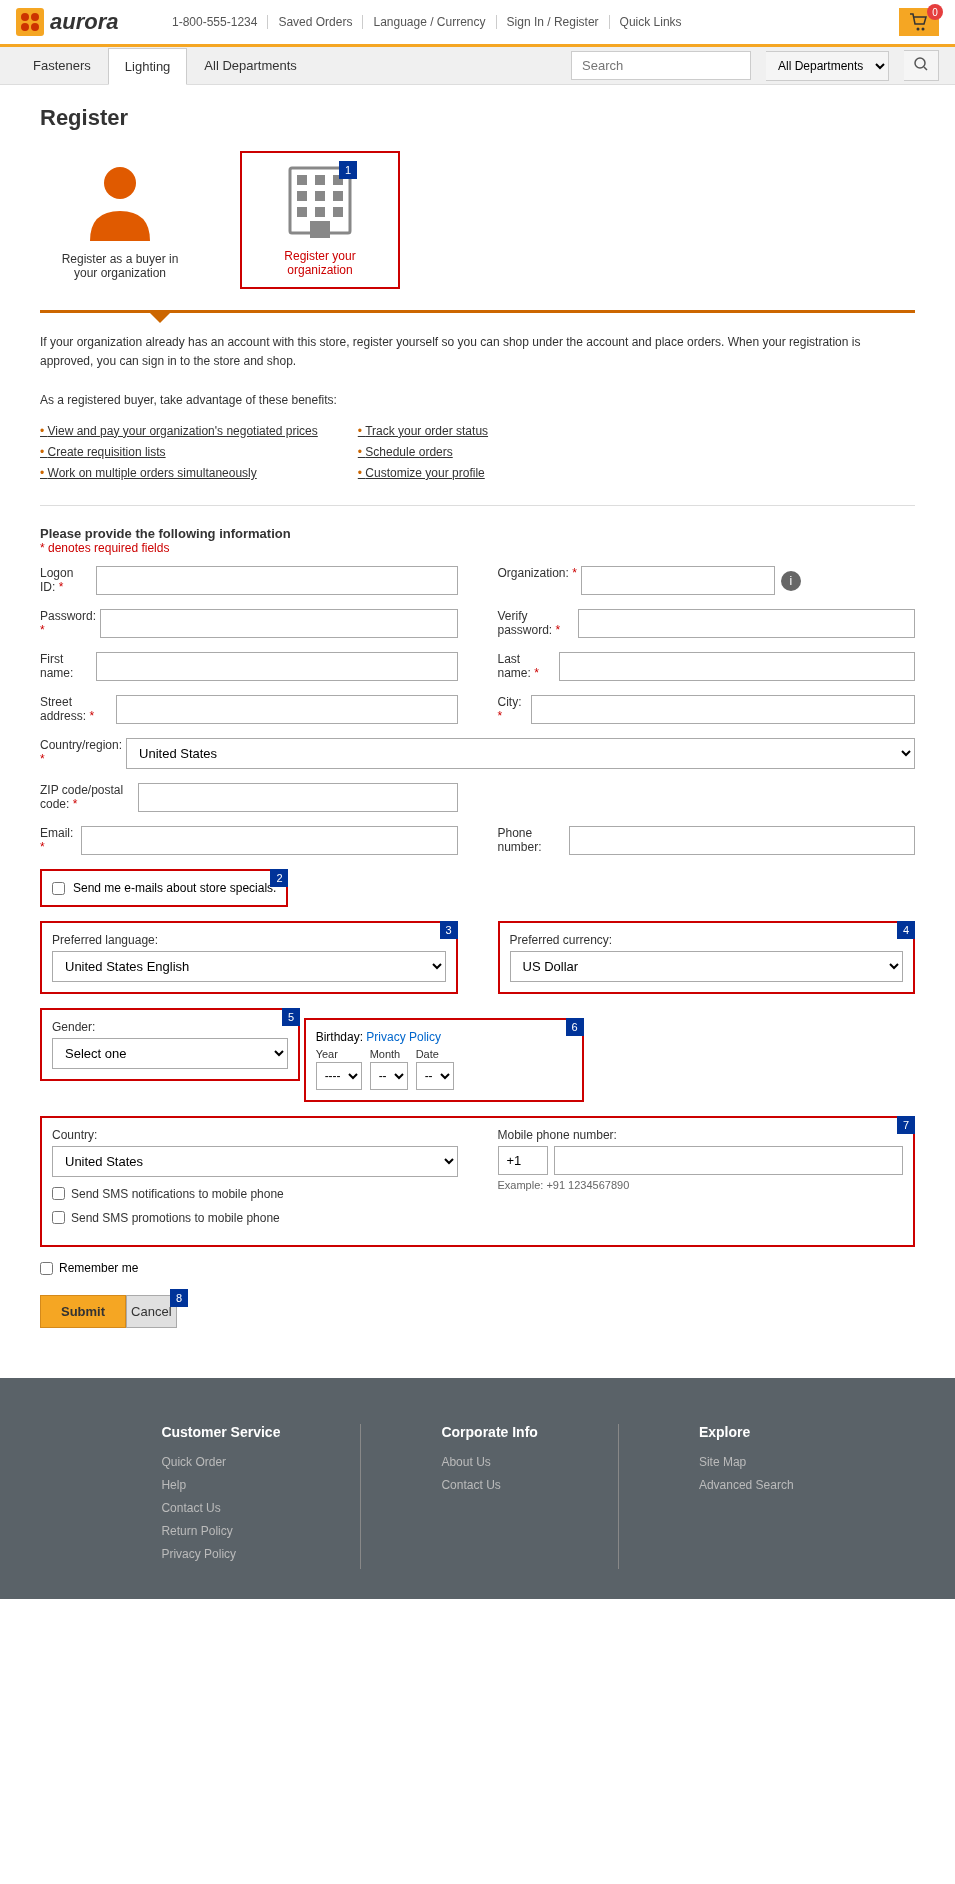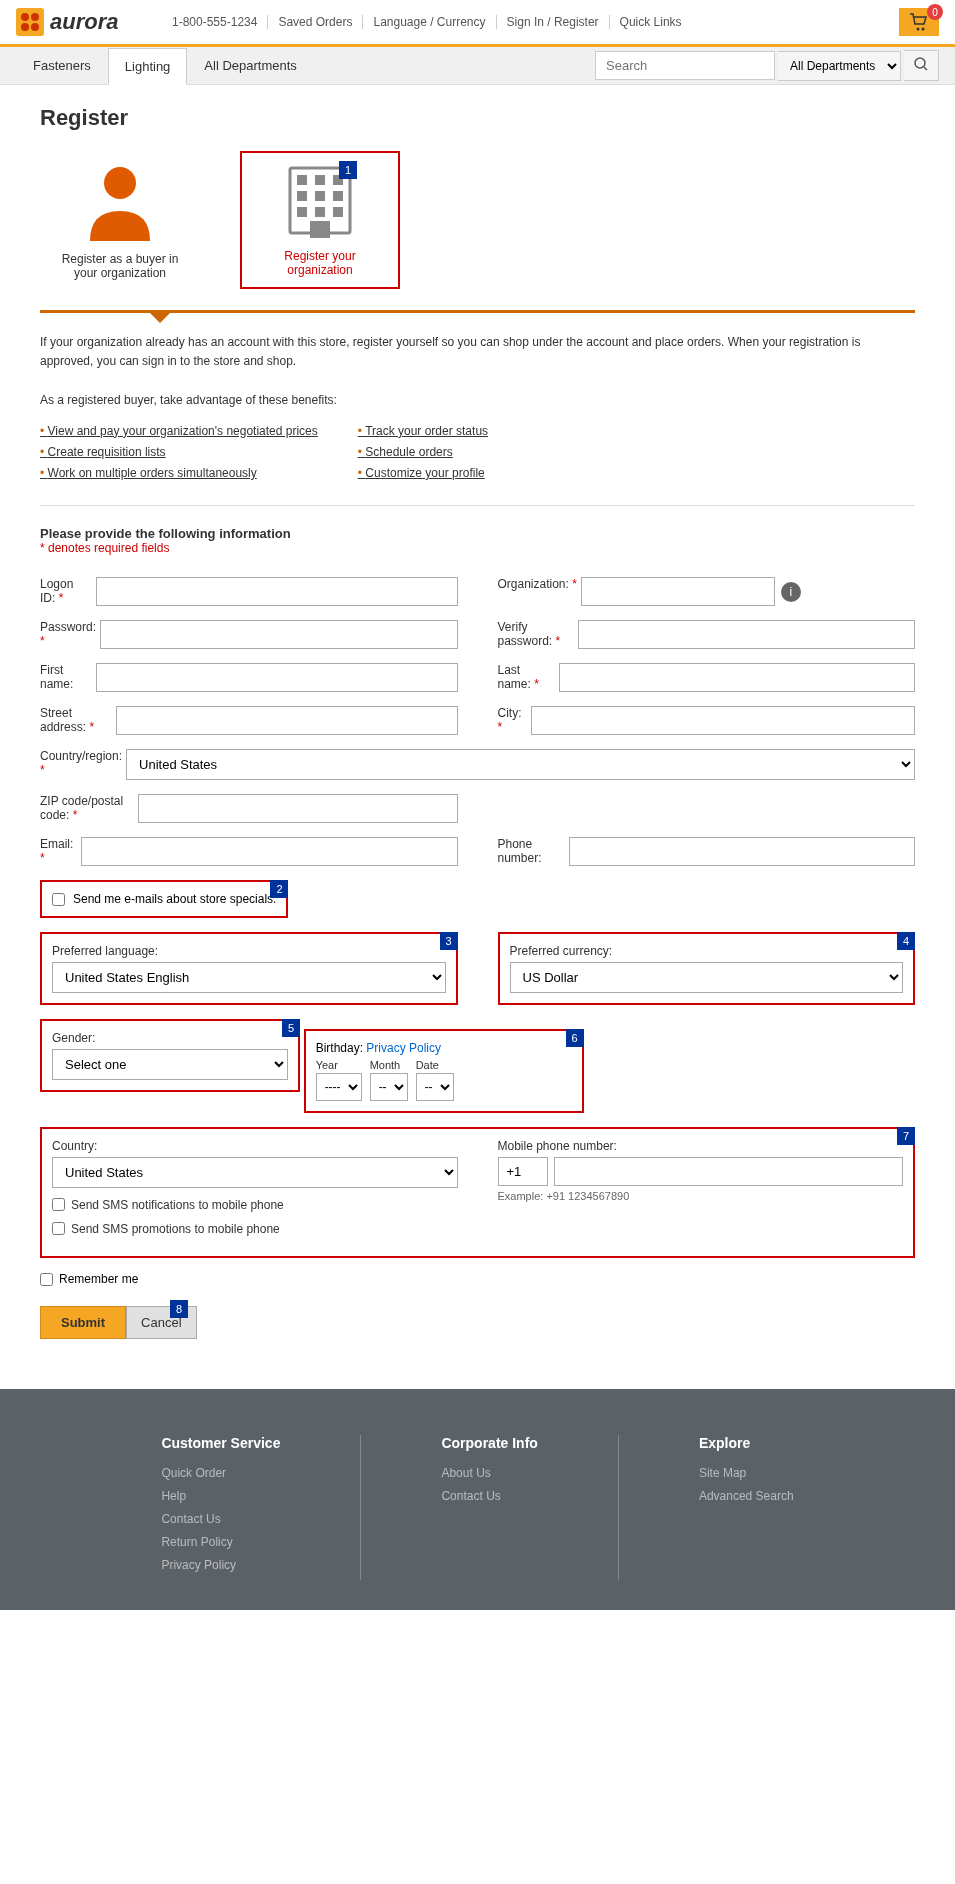--- a/index.html
+++ b/index.html
@@ -100,21 +100,21 @@
     .nav-tab.active {
       background: #fff;
       border: 1px solid #ccc;
       border-bottom: 1px solid #fff;
       margin-bottom: -1px;
     }
     .nav-search {
       margin-left: auto;
       display: flex;
       align-items: center;
-      gap: 3px;
+      gap: 15px;
     }
     .nav-search input {
       padding: 6px 10px;
       border: 1px solid #ccc;
       font-size: 13px;
       width: 180px;
     }
     .nav-search select {
       padding: 6px 8px;
       border: 1px solid #ccc;
@@ -207,21 +207,21 @@
     }
 
     .section-divider {
       border: none;
       border-top: 1px solid #ddd;
       margin: 20px 0;
     }
 
     
     .form-header {
-      margin-bottom: 22px;
+      margin-bottom: 11px;
     }
     .form-header p {
       font-size: 13px;
       font-weight: bold;
       color: #333;
     }
     .form-header .required-note {
       font-size: 12px;
       font-weight: normal;
       color: #cc0000;
@@ -480,21 +480,21 @@
       border: 1px solid #d4891a;
       padding: 8px 20px;
       font-size: 13px;
       font-weight: bold;
       color: #333;
       cursor: pointer;
     }
     .cancel-btn {
       background: #e0e0e0;
       border: 1px solid #aaa;
-      padding: 8px 14px;
+      padding: 8px 4px;
       font-size: 13px;
       color: #333;
       cursor: pointer;
     }
     .submit-badge {
       background: #003399;
       color: white;
       width: 18px; height: 18px;
       font-size: 11px;
       display: flex;

